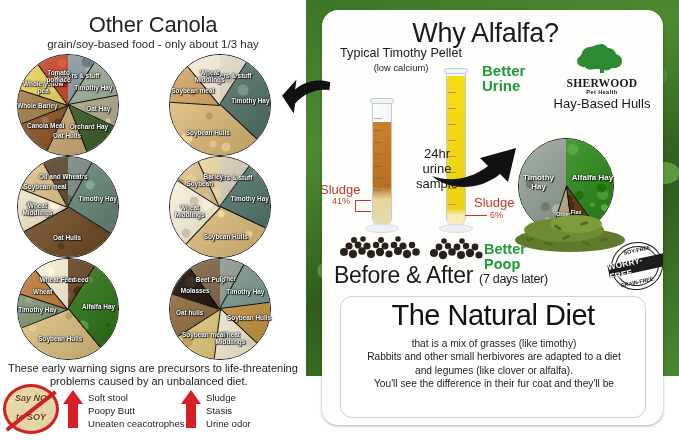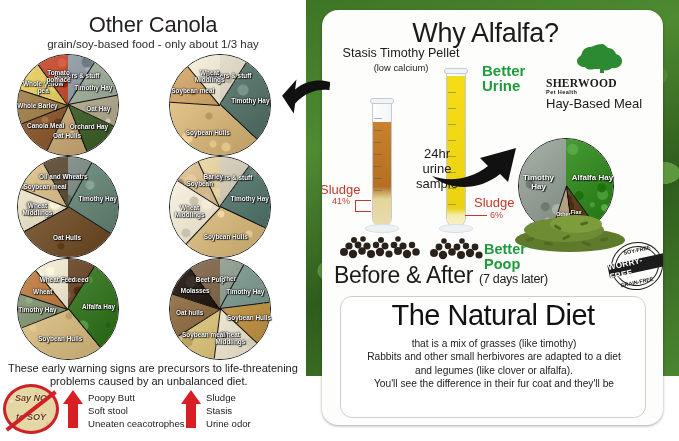--- a/index.html
+++ b/index.html
@@ -148,21 +148,21 @@
     position:absolute; left:160px; top:53px; width:80px;
     font-size:15px; line-height:15px; font-weight:700; color:#1f9b3c;
     font-family:"Liberation Sans", sans-serif;
   }
   .better-poop {
     position:absolute; left:162px; top:232px; width:80px;
     font-size:14.5px; line-height:14.5px; font-weight:700; color:#1f9b3c;
   }
 
   .sherwood {
-    position:absolute; left:224px; top:30px; width:112px; 
+    position:absolute; left:224px; top:30px; width:112px; text-align:center;
   }
   .tree { display:block; margin:0 auto 1px; }
   .sh-name { font-size:11.6px; font-weight:700; color:#1b1b1b; letter-spacing:.2px;
              font-family:"Liberation Serif", serif; }
   .sh-tag { font-size:5.6px; font-weight:700; color:#1b1b1b; letter-spacing:.4px; margin-top:-1px;}
   .sh-food { font-size:13px; color:#1a1a1a; margin-top:1px; }
 
   
   .tube { position:absolute; width:20px; }
   .tube .glass {
@@ -442,22 +442,22 @@
       <div class="t2">to SOY</div>
       <div class="ring"></div>
       <div class="bar"></div>
     </div>
 
     <div class="arrow-up" style="left:63px; top:390px;">
       <div class="head"></div>
       <div class="stem"></div>
     </div>
     <div class="sym-list" id="symLeft" style="left:88px; top:391px;">
+        <div>Soft stool</div>
         <div>Poopy Butt</div>
-        <div>Soft stool</div>
         <div>Uneaten ceacotrophes</div>
       </div>
 
     <div class="arrow-up" style="left:181px; top:390px;">
       <div class="head"></div>
       <div class="stem"></div>
     </div>
     <div class="sym-list" id="symRight" style="left:206px; top:391px;">
         <div>Sludge</div>
         <div>Stasis</div>
@@ -470,33 +470,33 @@
       <path d="M46,4 C38,2 22,4 12,16 L12,6 L0,24 L14,40 L14,30 C22,18 34,12 46,12 Z" fill="#111" transform="rotate(8 24 23)"></path>
     </svg>
   </div>
 
   <div class="right-panel">
     <div class="card">
 
       <div class="why-title">Why Alfalfa?</div>
 
       <div class="pellet-label">
-        <span>Stasis Timothy Pellet</span>
+        <span>Typical Timothy Pellet</span>
         <span class="pellet-sub">(low calcium)</span>
       </div>
 
       <div class="sherwood">
         <svg class="tree" width="64" height="36" viewBox="0 0 64 36">
           <path d="M32 4c-6 0-9 3-12 3s-7 2-8 6-5 4-5 8 4 6 8 6c2 3 6 3 9 2l6 0
                    c4 2 9 2 12-1 5 1 10-2 10-7 0-4-3-6-6-7-1-4-5-6-8-6-2-2-4-4-6-4z" fill="#2c8a33"></path>
           <rect x="30" y="22" width="4" height="11" fill="#2c8a33"></rect>
         </svg>
         <div class="sh-name">SHERWOOD</div>
         <div class="sh-tag">Pet  Health</div>
-        <div class="sh-food">Hay-Based Meal</div>
+        <div class="sh-food">Hay-Based Hulls</div>
       </div>
 
       <div class="better-urine">
         <div>Better</div>
         <div>Urine</div>
       </div>
 
       <div class="tube" style="left:50px; top:92px; height:125px;">
         <div class="glass">
           <div class="fluid" style="height:104px; background:linear-gradient(180deg,#c9812c,#b46f22 62%,#e4d59a 74%,#e8dcae 100%);"></div>

